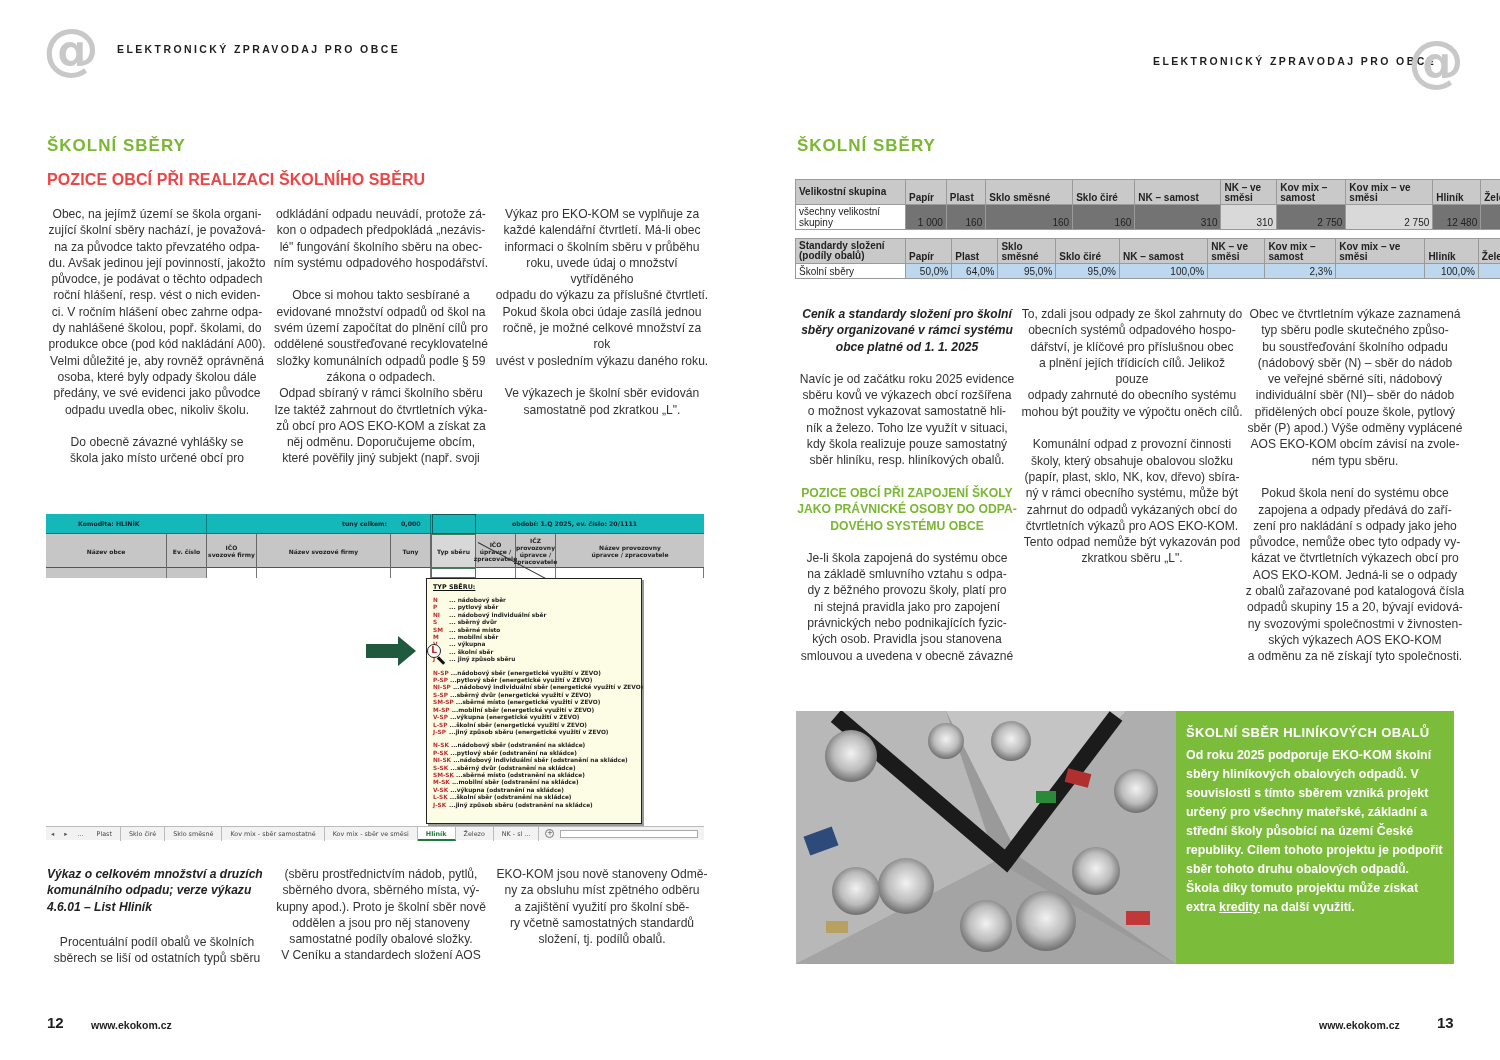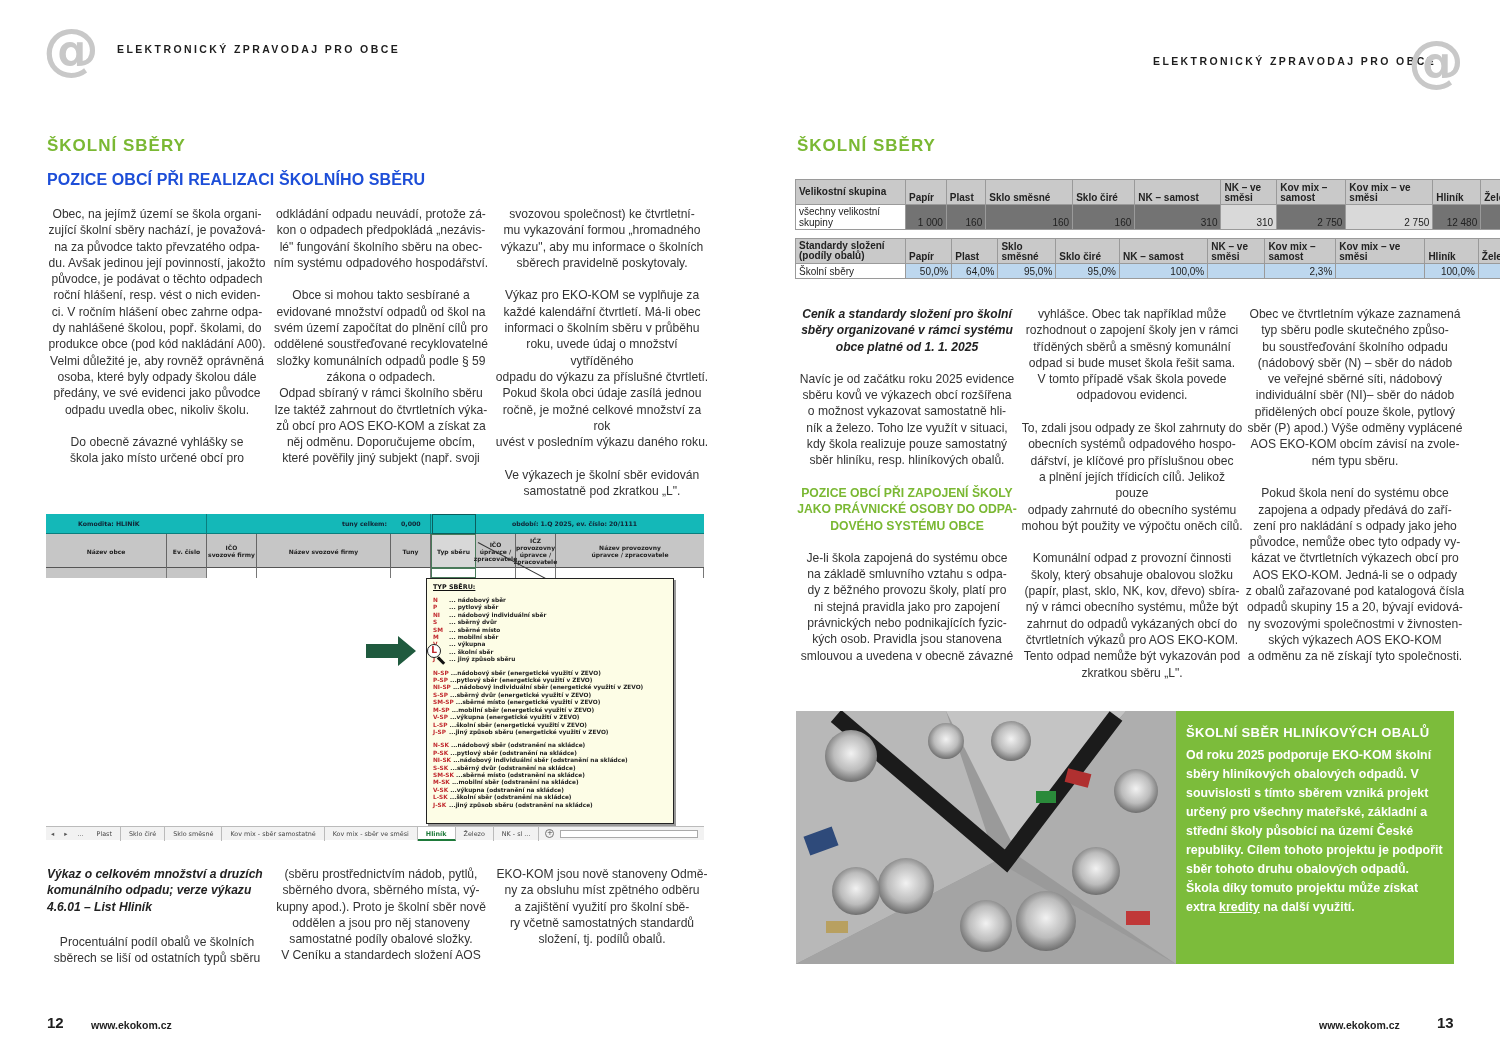--- a/index.html
+++ b/index.html
@@ -4,39 +4,39 @@
 <style>
   * { box-sizing: border-box; margin: 0; padding: 0; }
   html, body { width: 1500px; height: 1060px; background: #ffffff; overflow: hidden; }
   body { position: relative; font-family: "DejaVu Sans", sans-serif; color: #2b2b2b; }
 
   .abs { position: absolute; }
   .at-icon { width: 50px; height: 50px; color: #c8c8c8; font-family: "DejaVu Sans", sans-serif; font-weight: bold; font-size: 56px; line-height: 50px; text-align: center; }
   .running-head { font-family: "Liberation Sans", sans-serif; font-weight: bold; font-size: 10.5px; letter-spacing: 2.4px; color: #1e1e1e; }
 
   .sec-title { font-family: "Liberation Sans", sans-serif; font-weight: bold; font-size: 17px; letter-spacing: 1px; color: #7ab833; }
-  .sub-title { font-family: "Liberation Sans", sans-serif; font-weight: bold; font-size: 16px; color: #1d4ed8; letter-spacing: 0.1px; }
+  .sub-title { font-family: "Liberation Sans", sans-serif; font-weight: bold; font-size: 16px; color: #ef4444; letter-spacing: 0.1px; }
 
   .col { font-family: "Liberation Sans", sans-serif; font-size: 12.1px; line-height: 16.3px; color: #333; text-align: center; }
   .col p { margin-bottom: 16.3px; white-space: pre-line; }
   .col p.tight { margin-bottom: 0; }
   .caption { font-family: "Liberation Sans", sans-serif; font-weight: bold; font-style: italic; font-size: 12.1px; line-height: 16.3px; color: #222; white-space: pre-line; }
   .green-head { font-family: "Liberation Sans", sans-serif; font-weight: bold; font-size: 12.2px; line-height: 16.3px; color: #7ab833; white-space: pre-line; }
 
   
   .xls { left: 46px; top: 514px; width: 658px; height: 326px; font-family: "DejaVu Sans", sans-serif; font-size: 6.2px; color: #222; }
   .xls-row1 { position: absolute; left: 0; top: 0; width: 658px; height: 20px; background: #14b8b8; border-bottom: 1px solid #0a7e7e; }
   .xls-row1 div { position: absolute; top: 6px; font-weight: bold; font-size: 6.2px; color: #123; }
   .xls-row2 { position: absolute; left: 0; top: 20px; width: 658px; height: 34px; background: #c6c6c6; border-bottom: 1px solid #555; }
   .xls-cell { position: absolute; top: 0; height: 34px; border-right: 1px solid #666; display: flex; align-items: center; justify-content: center; text-align: center; font-weight: bold; font-size: 6px; line-height: 7px; white-space: pre-line; }
   .xls-row3 { position: absolute; left: 0; top: 54px; width: 658px; height: 10px; border-bottom: 1px solid #555; }
   .xls-row3 .g { position: absolute; top: 0; height: 10px; background: #c6c6c6; border-right: 1px solid #777; }
   .xls-row3 .w { position: absolute; top: 0; height: 10px; background: #fff; border-right: 1px solid #777; }
 
-  .tooltip { position: absolute; left: 380px; top: 64px; width: 248px; height: 246px; background: #fdfde6; border: 1px solid #222; box-shadow: 2px 2px 0 #999; padding: 4px 6px; }
+  .tooltip { position: absolute; left: 380px; top: 64px; width: 216px; height: 246px; background: #fdfde6; border: 1px solid #222; box-shadow: 2px 2px 0 #999; padding: 4px 6px; }
   .tooltip .tt-title { font-weight: bold; font-size: 6.4px; text-decoration: underline; color: #111; margin-bottom: 6px; }
   .tt-line { font-size: 5.8px; line-height: 7.4px; font-weight: bold; color: #222; white-space: nowrap; }
   .tt-line .code { color: #c0282d; display: inline-block; min-width: 14px; }
   .tt-gap { height: 6px; }
 
   .magnifier { position: absolute; left: 381px; top: 130px; width: 14px; height: 14px; border: 1.5px solid #222; border-radius: 50%; background: #fff; color: #c0282d; font-weight: bold; font-size: 9px; line-height: 11px; text-align: center; }
   .magnifier-handle { position: absolute; left: 392px; top: 142px; width: 9px; height: 2.5px; background: #111; transform: rotate(45deg); transform-origin: left center; }
   .green-arrow { position: absolute; left: 320px; top: 122px; width: 52px; height: 30px; }
 
   .pointer-line { position: absolute; left: 432px; top: 28px; width: 124px; height: 1px; background: #333; transform-origin: left center; transform: rotate(28deg); }
@@ -105,24 +105,20 @@
 oddělené soustřeďované recyklovatelné
 složky komunálních odpadů podle § 59
 zákona o odpadech.
 Odpad sbíraný v rámci školního sběru
 lze taktéž zahrnout do čtvrtletních výka-
 zů obcí pro AOS EKO-KOM a získat za
 něj odměnu. Doporučujeme obcím,
 které pověřily jiný subjekt (např. svoji</p>
 </div>
 <div class="abs col" style="left:494px; top:206px; width:216px;">
-  <p>svozovou společnost) ke čtvrtletní-
-mu vykazování formou „hromadného
-výkazu", aby mu informace o školních
-sběrech pravidelně poskytovaly.</p>
   <p>Výkaz pro EKO-KOM se vyplňuje za
 každé kalendářní čtvrtletí. Má-li obec
 informaci o školním sběru v průběhu
 roku, uvede údaj o množství vytříděného
 odpadu do výkazu za příslušné čtvrtletí.
 Pokud škola obci údaje zasílá jednou
 ročně, je možné celkové množství za rok
 uvést v posledním výkazu daného roku.</p>
   <p>Ve výkazech je školní sběr evidován
 samostatně pod zkratkou „L".</p>
@@ -350,26 +346,20 @@
 DOVÉHO SYSTÉMU OBCE</div>
   <p class="tight">Je-li škola zapojená do systému obce
 na základě smluvního vztahu s odpa-
 dy z běžného provozu školy, platí pro
 ni stejná pravidla jako pro zapojení
 právnických nebo podnikajících fyzic-
 kých osob. Pravidla jsou stanovena
 smlouvou a uvedena v obecně závazné</p>
 </div>
 <div class="abs col" style="left:1021px; top:306px; width:222px;">
-  <p>vyhlášce. Obec tak například může
-rozhodnout o zapojení školy jen v rámci
-tříděných sběrů a směsný komunální
-odpad si bude muset škola řešit sama.
-V tomto případě však škola povede
-odpadovou evidenci.</p>
   <p>To, zdali jsou odpady ze škol zahrnuty do
 obecních systémů odpadového hospo-
 dářství, je klíčové pro příslušnou obec
 a plnění jejích třídicích cílů. Jelikož pouze
 odpady zahrnuté do obecního systému
 mohou být použity ve výpočtu oněch cílů.</p>
   <p class="tight">Komunální odpad z provozní činnosti
 školy, který obsahuje obalovou složku
 (papír, plast, sklo, NK, kov, dřevo) sbíra-
 ný v rámci obecního systému, může být

